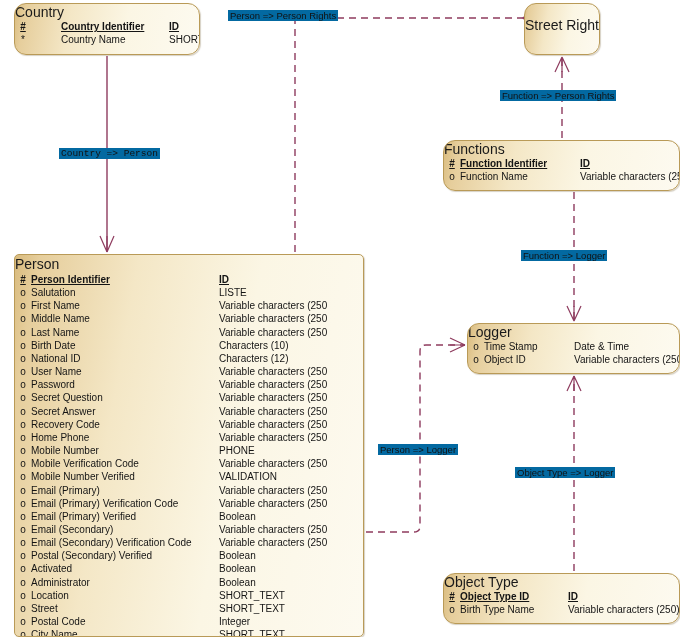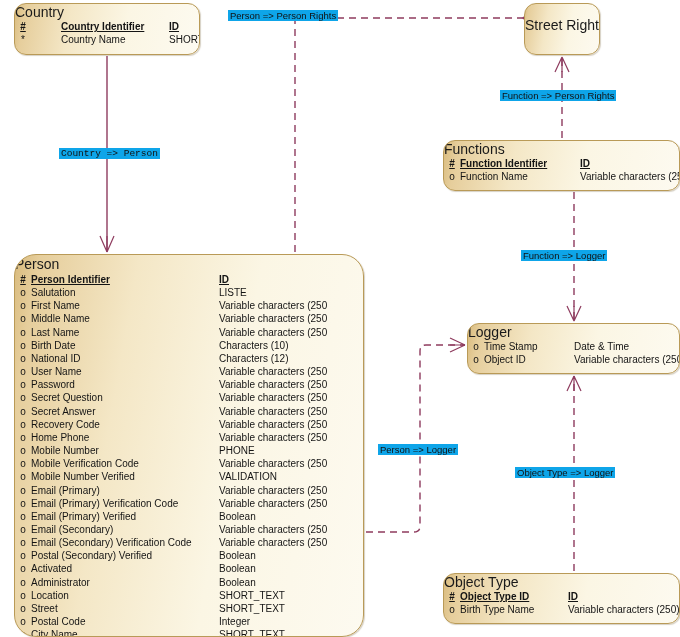--- a/index.html
+++ b/index.html
@@ -50,37 +50,37 @@
   .attr.pk .mk{font-weight:bold;}
 
   
   #ent-country .attr .nm{width:108px;margin-left:30px;}
   #ent-person  .attr .nm{width:188px;}
   #ent-functions .attr .nm{width:120px;}
   #ent-logger  .attr .nm{width:90px;}
   #ent-objecttype .attr .nm{width:108px;}
 
   #ent-country{left:14px;  top:3px;   width:186px; height:52px;}
-  #ent-person{ left:14px;  top:254px; width:350px; height:383px; border-radius:22px;}
+  #ent-person{ left:14px;  top:254px; width:350px; height:383px; border-radius:5px;}
   #ent-personrights{left:524px;top:3px;width:76px;height:52px;}
   #ent-personrights .etitle{padding-top:16px;}
   #ent-functions{left:443px;top:140px;width:237px;height:51px;}
   #ent-logger{ left:467px; top:323px; width:213px; height:51px;}
   #ent-objecttype{left:443px;top:573px;width:237px;height:51px;}
 
   #ent-person .etitle{padding-top:4px;}
   #ent-person .attrs{padding-top:1px;}
   #ent-person .attr{line-height:13.15px;}
 
   
   .rel-label{
     position:absolute;
     font-size:9.5px;
     color:#111;
-    background:#0ea5e9;
+    background:#0369a1;
     white-space:nowrap;
     line-height:11px;
     padding:0 2px;
   }
 </style>
 </head>
 <body>
 
 <div id="canvas">
 

